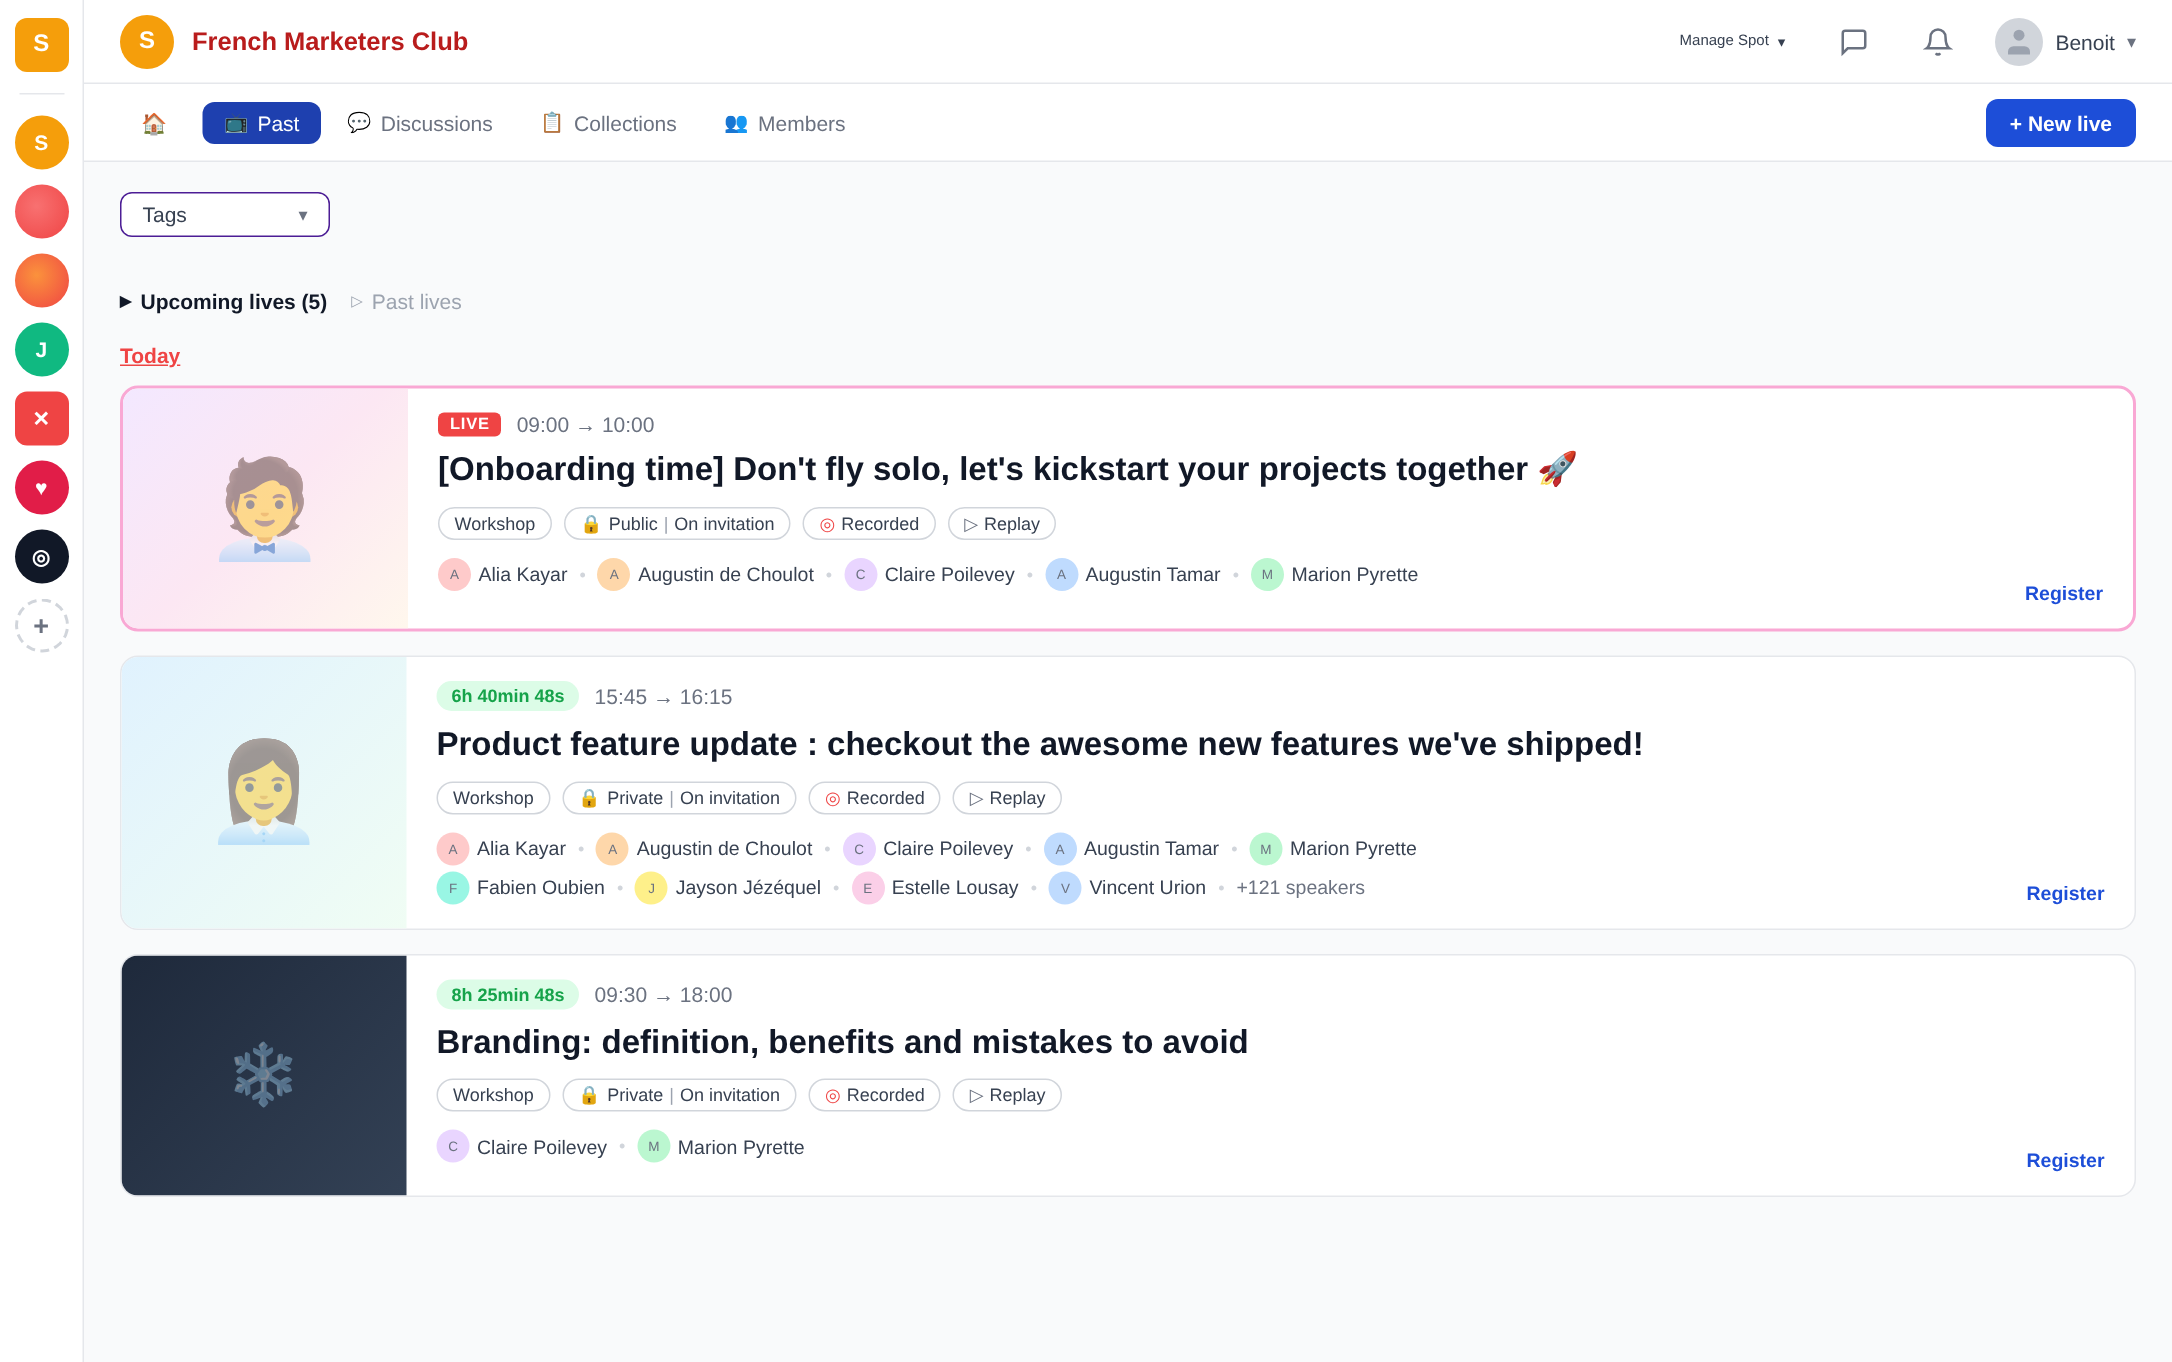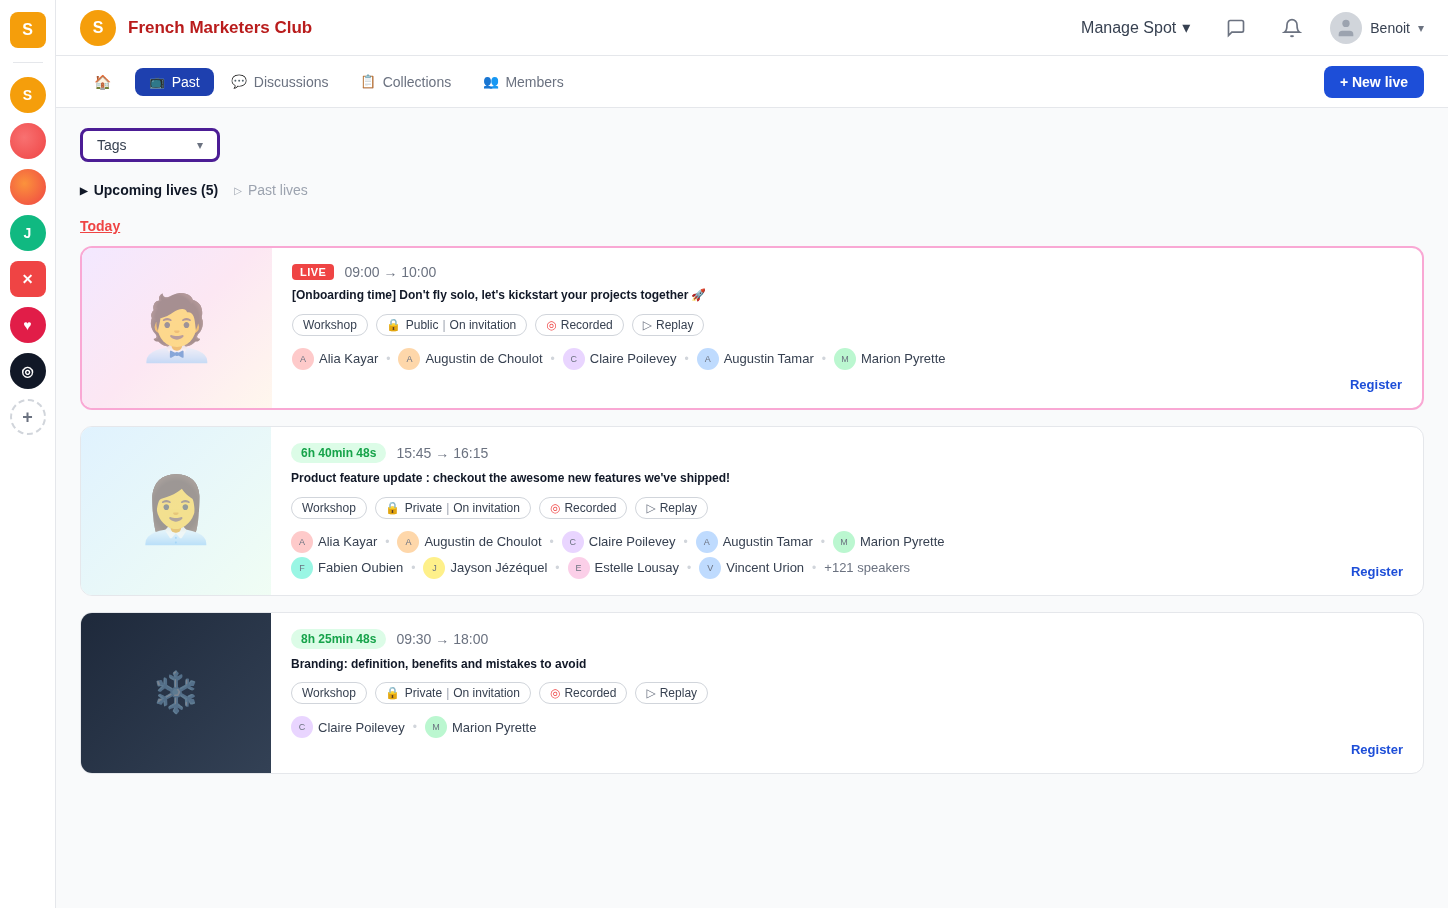--- a/index.html
+++ b/index.html
@@ -90,21 +90,21 @@
     }
     .header-right {
       display: flex;
       align-items: center;
       gap: 20px;
     }
     .manage-spot-btn {
       display: flex;
       align-items: center;
       gap: 6px;
-      font-size: 16px;
+      font-size: 10px;
       font-weight: 500;
       color: #374151;
       cursor: pointer;
       background: none;
       border: none;
       padding: 6px 8px;
       border-radius: 6px;
     }
     .icon-btn {
       width: 36px;
@@ -196,27 +196,27 @@
       padding: 20px 24px;
       background: #f9fafb;
     }
 
     
     .tags-dropdown {
       display: flex;
       align-items: center;
       gap: 8px;
       padding: 6px 14px;
-      border: 3px solid #4c1d95;
+      border: 1px solid #4c1d95;
       border-radius: 8px;
       font-size: 14px;
       color: #374151;
       cursor: pointer;
       background: #fff;
-      margin-bottom: 16px;
+      margin-bottom: 31px;
       width: 140px;
     }
 
     
     .section-tabs {
       display: flex;
       align-items: center;
       gap: 16px;
       margin-bottom: 16px;
     }
@@ -292,21 +292,21 @@
       font-weight: 600;
       padding: 3px 10px;
       border-radius: 20px;
     }
     .time-range {
       font-size: 14px;
       color: #6b7280;
       font-weight: 500;
     }
     .card-title {
-      font-size: 12px;
+      font-size: 22px;
       font-weight: 700;
       color: #111827;
       margin-bottom: 10px;
       line-height: 1.3;
     }
     .card-tags {
       display: flex;
       align-items: center;
       gap: 8px;
       margin-bottom: 12px;

